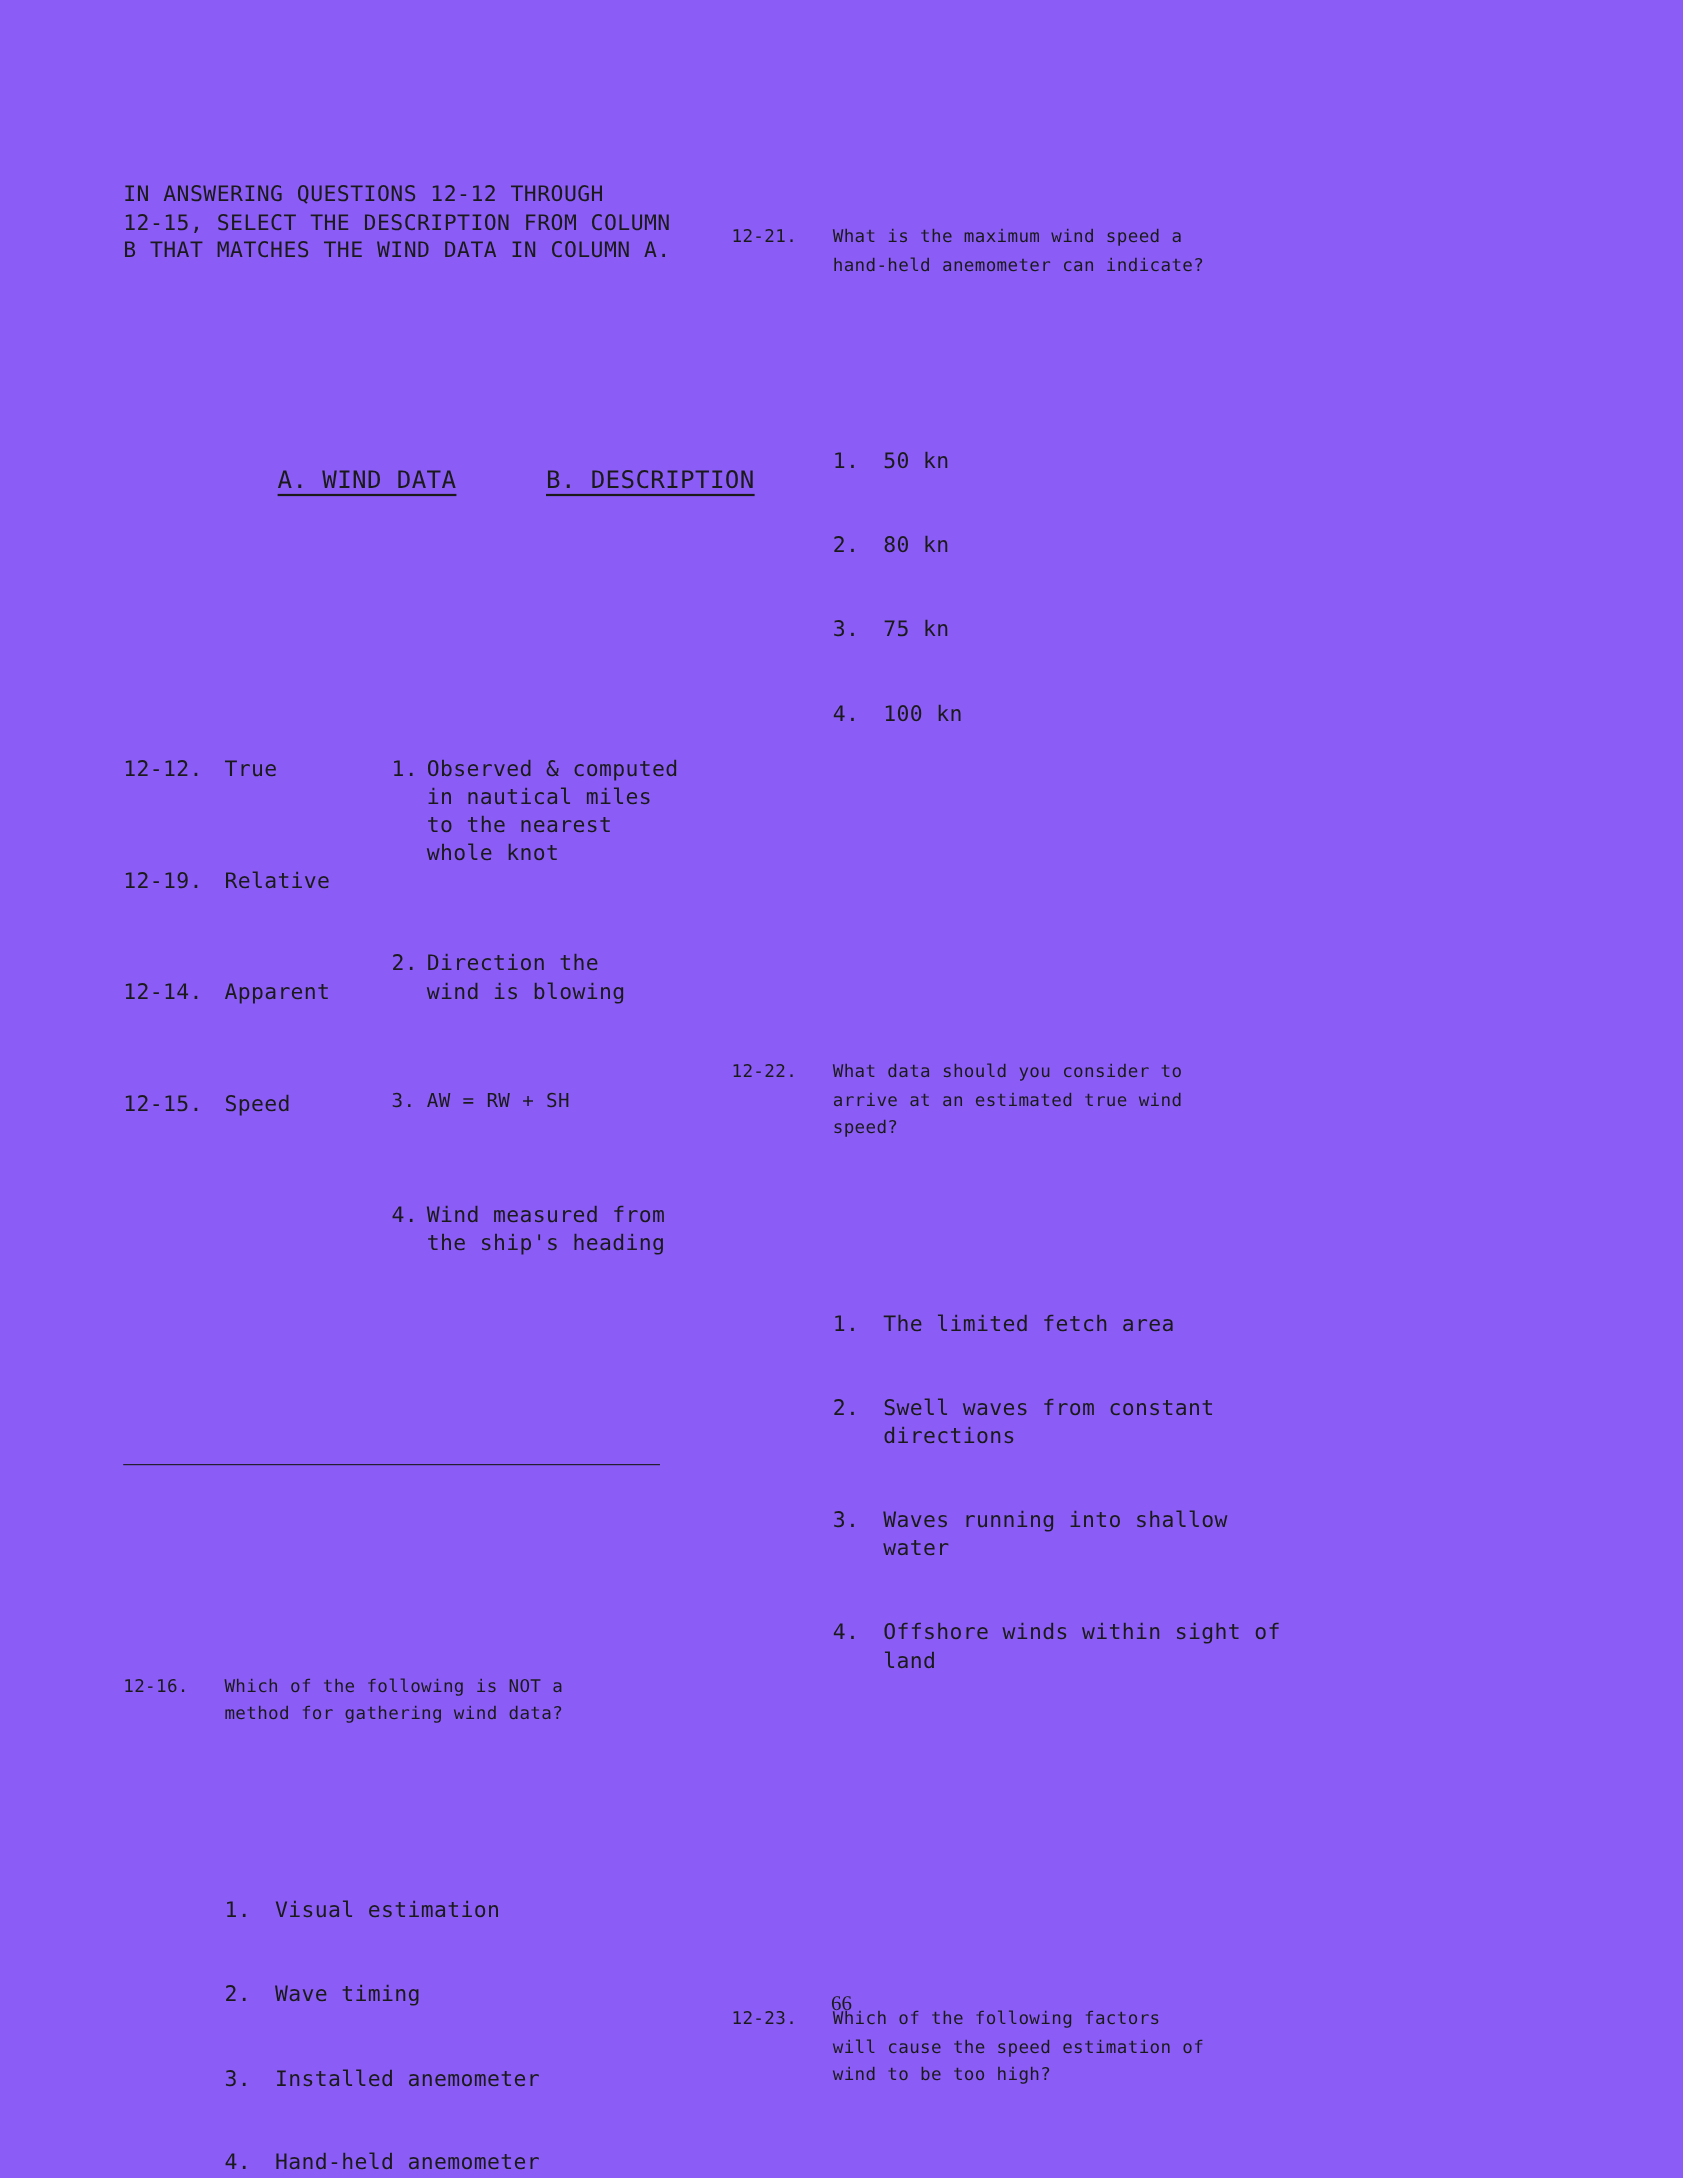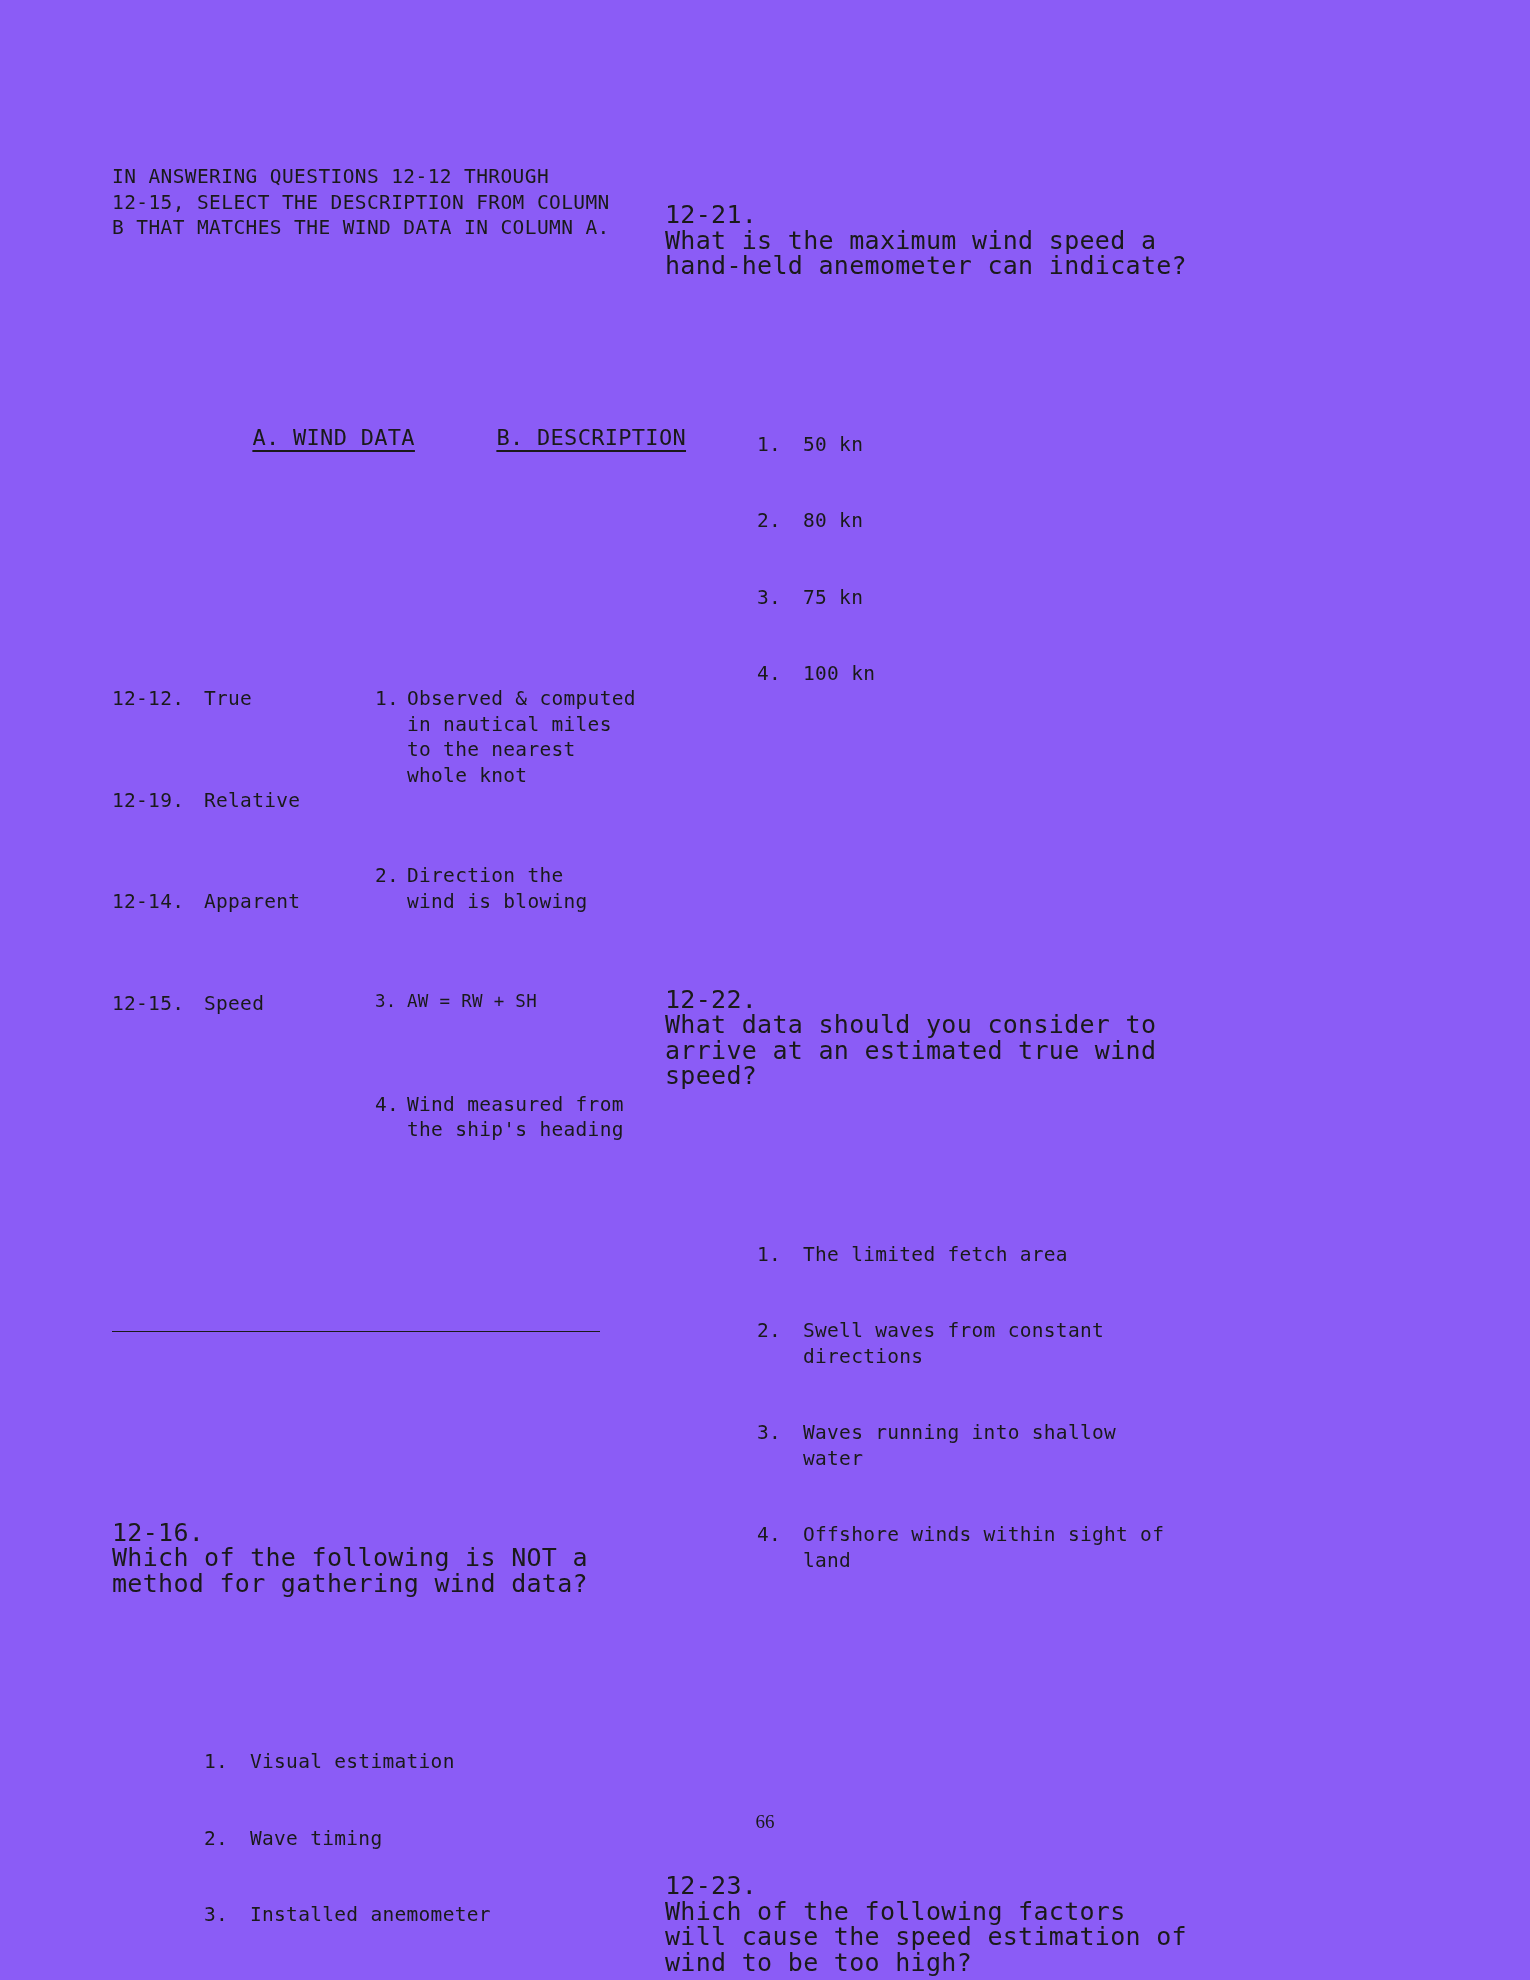--- a/index.html
+++ b/index.html
@@ -28,24 +28,23 @@
   .block { position: relative; }
 
   
   .instr {
     font-size: 19.5px;
     line-height: 25.5px;
     letter-spacing: 0.4px;
   }
   .qrow {
     display: flex;
-    font-size: 25px;
+    font-size: 16px;
     line-height: 25.5px;
     letter-spacing: 0.3px;
-    flex-direction: column;
   }
   .qnum {
     flex: 0 0 auto;
     width: 92px;
   }
   .qtext { flex: 1 1 auto; white-space: pre-line; }
 
   .opts {
     font-size: 19.5px;
     line-height: 25.5px;
@@ -73,21 +72,20 @@
   .match-head {
     display: flex;
     font-size: 22px;
     line-height: 25.5px;
     letter-spacing: 0.3px;
   }
   .match-body {
     font-size: 19.5px;
     line-height: 25.5px;
     letter-spacing: 0.3px;
-    gap: 19px;
   }
   .match-row { display: flex; }
   .m-num { flex: 0 0 auto; width: 92px; }
   .m-txt { flex: 0 0 auto; width: 152px; white-space: pre-line; }
   .m-desc { flex: 1 1 auto; display: flex; }
   .m-desc-n { flex: 0 0 auto; width: 32px; }
   .m-desc-t { flex: 1 1 auto; white-space: pre-line; }
 
   .mini { font-size: 17.5px; }
 

